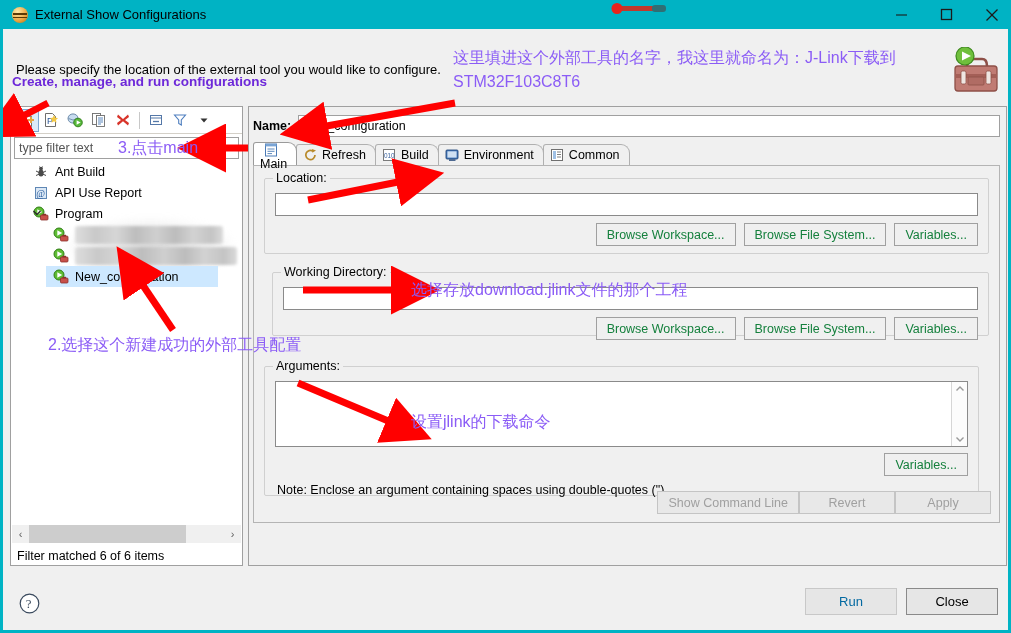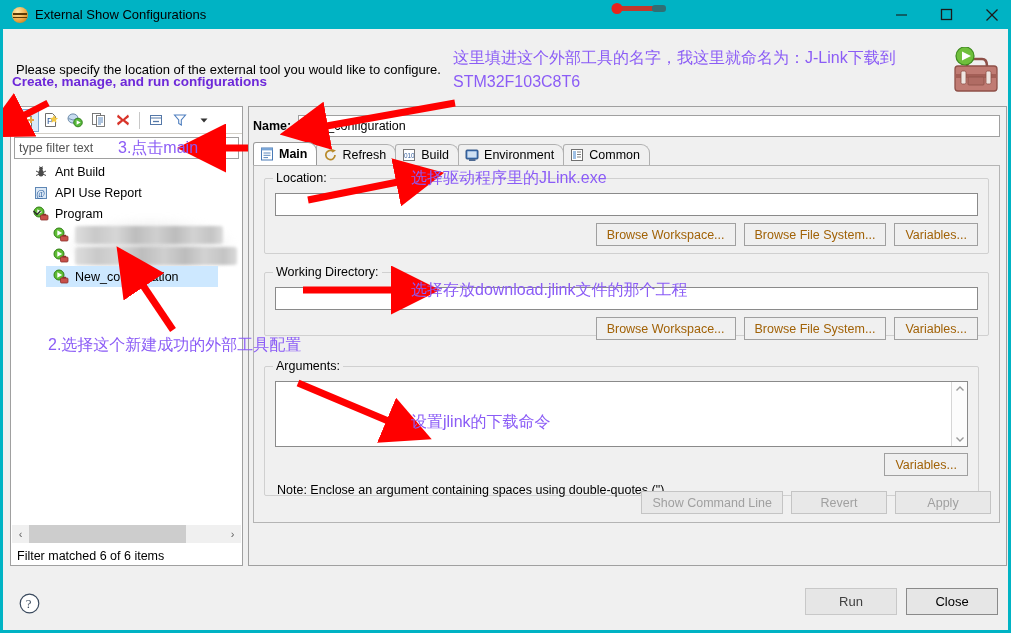--- a/index.html
+++ b/index.html
@@ -159,22 +159,22 @@
     display: flex; align-items: flex-end;
   }
   .tab {
     height: 21px; display: flex; align-items: center;
     padding: 0 9px 0 6px; font-size: 12.5px; color: #000;
     border: 1px solid #b0b0b0; border-bottom: none;
     border-radius: 3px 9px 0 0; background: #f0f0f0;
     margin-right: -1px; position: relative;
   }
   .tab.active {
-    background: #ffffff; height: 23px; font-weight: bold;
-    border-color: #9a9a9a; z-index: 3;
+    background: #ffffff; height: 23px; font-weight: normal;
+    border-color: #9a9a9a; z-index: 3; flex-direction: column;
   }
   .tab .tico { width: 15px; height: 14px; margin-right: 4px; flex: none; }
   .tab-body {
     position: absolute; left: 4px; top: 58px; right: 6px; bottom: 42px;
     background: #f0f0f0; border: 1px solid #b4b4b4;
   }
   .group {
     position: absolute; border: 1px solid #d0d0d0; border-radius: 2px;
   }
   .group > legend, .grp-label {
@@ -182,57 +182,57 @@
     padding: 0 3px; font-size: 12.5px; color: #000;
   }
   .field {
     position: absolute; left: 10px; right: 10px; height: 23px;
     background: #ffffff; border: 1px solid #8a8a8a;
   }
   .btnrow { position: absolute; display: flex; gap: 8px; }
   .btn {
     height: 23px; min-width: 74px; padding: 0 10px;
     border: 1px solid #a0a0a0; background: #f0f0f0;
-    font-size: 12.5px; color: #a16207; display: flex;
+    font-size: 12.5px; color: #15803d; display: flex;
     align-items: center; justify-content: center;
     font-family: "Liberation Sans", sans-serif;
   }
   .btn.disabled { color: #a0a0a0; background: #e8e8e8; border-color: #c4c4c4; }
   .args-box {
     position: absolute; left: 10px; right: 10px; height: 66px;
     background: #ffffff; border: 1px solid #8a8a8a;
   }
   .args-scroll {
     position: absolute; right: 0; top: 0; width: 16px; height: 100%;
     background: #fcfcfc; border-left: 1px solid #d6d6d6;
     display: flex; flex-direction: column; justify-content: space-between;
     align-items: center; padding: 3px 0;
   }
   .note {
     position: absolute; left: 12px; font-size: 12.5px; color: #000; text-align: center;
   }
   .bottom-btns {
-    position: absolute; right: 8px; bottom: 8px; display: flex; gap: 8px;
+    position: absolute; right: 8px; bottom: 8px; display: flex; gap: 0;
   }
 
   
   .help-icon {
     position: absolute; left: 16px; bottom: 16px;
     width: 21px; height: 21px;
   }
   .footer-btns {
     position: absolute; right: 10px; bottom: 15px; display: flex; gap: 9px;
   }
   .fbtn {
     width: 92px; height: 27px; border: 1px solid #a0a0a0;
     background: #e6e6e6; font-size: 13px; color: #000;
     display: flex; align-items: center; justify-content: center;
     font-family: "Liberation Sans", sans-serif;
   }
-  .fbtn.disabled { color: #404040; border-color: #c8c8c8; background: #e6e6e6; }
+  .fbtn.disabled { color: #0369a1; border-color: #c8c8c8; background: #e6e6e6; }
   .fbtn.primary { background: #e6e6e6; border: 1px solid #8a8a8a; color: #000; }
 
   
   .anno {
     position: absolute; color: #8b5cf6; font-size: 16px;
     white-space: nowrap; pointer-events: none;
     font-family: "Liberation Sans", sans-serif;
   }
   .anno-svg { position: absolute; left: 0; top: 0; width: 1011px; height: 633px;
               pointer-events: none; }
@@ -500,21 +500,21 @@
       <div class="group" style="left:10px; top:12px; right:10px; height:76px;">
         <span class="grp-label">Location:</span>
         <input class="field" type="text" style="top: 14px;" value="">
         <div class="btnrow" style="right:10px; top:44px;">
           <div class="btn">Browse Workspace...</div>
           <div class="btn">Browse File System...</div>
           <div class="btn">Variables...</div>
         </div>
       </div>
 
-      <div class="group" style="left:10px; top:106px; right:10px; height:64px;">
+      <div class="group" style="left:18px; top:106px; right:10px; height:64px;">
         <span class="grp-label">Working Directory:</span>
         <input class="field" type="text" style="top: 14px;" value="">
         <div class="btnrow" style="right:10px; top:44px;">
           <div class="btn">Browse Workspace...</div>
           <div class="btn">Browse File System...</div>
           <div class="btn">Variables...</div>
         </div>
       </div>
 
       <div class="group" style="left:10px; top:200px; right:20px; height:130px;">
@@ -572,17 +572,16 @@
 
     <path d="M300,290 L395,290" stroke="#ff0000" stroke-width="7" fill="none" marker-end="url(#ah)"></path>
 
     <path d="M295,383 L390,423" stroke="#ff0000" stroke-width="7" fill="none" marker-end="url(#ah)"></path>
   </svg>
 
   <div class="anno" style="left:45px; top:335px;">2.选择这个新建成功的外部工具配置</div>
   <div class="anno" style="left:115px; top:138px;">3.点击main</div>
   <div class="anno" style="left:450px; top:48px;">这里填进这个外部工具的名字，我这里就命名为：J-Link下载到</div>
   <div class="anno" style="left:450px; top:73px;">STM32F103C8T6</div>
-  <div class="anno" style="left:408px; top:168px;">选择驱动程序里的JLink.exe</div>
   <div class="anno" style="left:408px; top:280px;">选择存放download.jlink文件的那个工程</div>
   <div class="anno" style="left:408px; top:412px;">设置jlink的下载命令</div>
 
 </div>
 
 </body></html>

